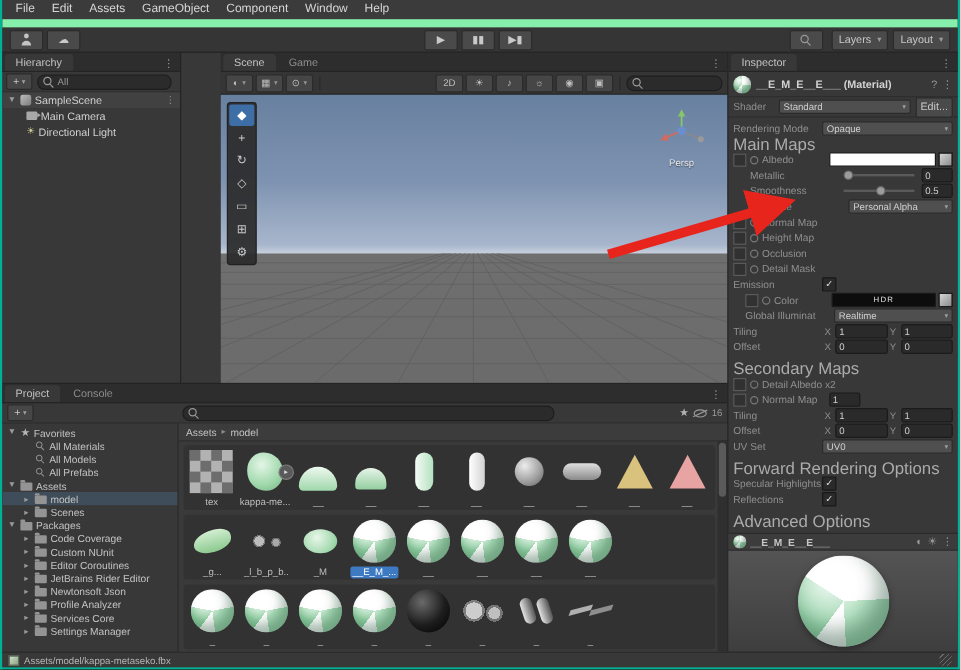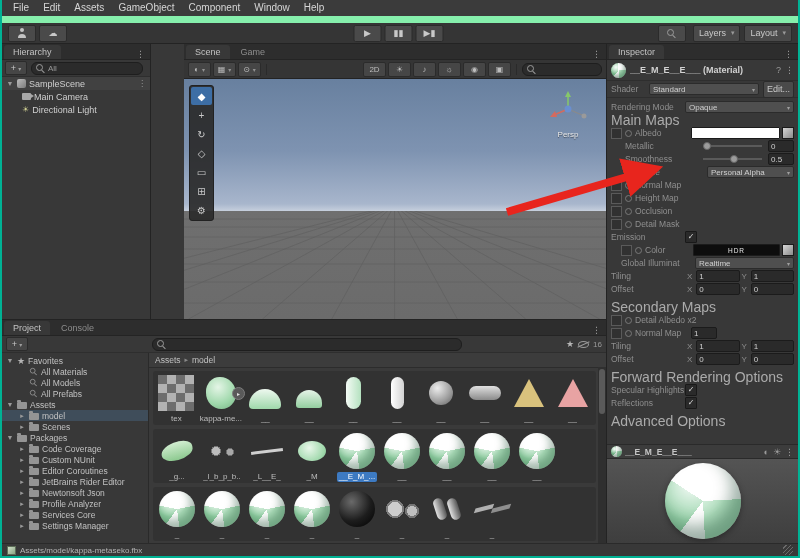--- a/index.html
+++ b/index.html
@@ -538,26 +538,20 @@
                     <div class="glabel">_g...</div>
                   </div>
                   <div class="gcell">
                     <div class="thumb">
                       <div class="tt-dots"></div>
                     </div>
                     <div class="glabel">_l_b_p_b..</div>
                   </div>
                   <div class="gcell">
                     <div class="thumb">
-                      <div class="tt-line"></div>
-                    </div>
-                    <div class="glabel">_L__E_</div>
-                  </div>
-                  <div class="gcell">
-                    <div class="thumb">
                       <div class="tt-blob"></div>
                     </div>
                     <div class="glabel">_M</div>
                   </div>
                   <div class="gcell">
                     <div class="thumb">
                       <div class="tt-sphere-gw"></div>
                     </div>
                     <div class="glabel sel">__E_M_...</div>
                   </div>
@@ -780,20 +774,27 @@
           <span class="axis">Y</span>
           <span class="nf" style="flex:1;">1</span>
         </div>
         <div class="irow">
           <span class="ilabel">Offset</span>
           <span class="axis">X</span>
           <span class="nf" style="flex:1;">0</span>
           <span class="axis">Y</span>
           <span class="nf" style="flex:1;">0</span>
         </div>
+        <div class="irow">
+          <span class="ilabel">UV Set</span>
+          <span class="dd">
+              <span>UV0</span>
+              <span class="ddar">▾</span>
+            </span>
+        </div>
 
         <div class="irow ihead mt">
             <span>Forward Rendering Options</span>
           </div>
         <div class="irow">
           <span class="ilabel">Specular Highlights</span>
           <span class="chk">✓</span>
         </div>
         <div class="irow">
           <span class="ilabel">Reflections</span>

